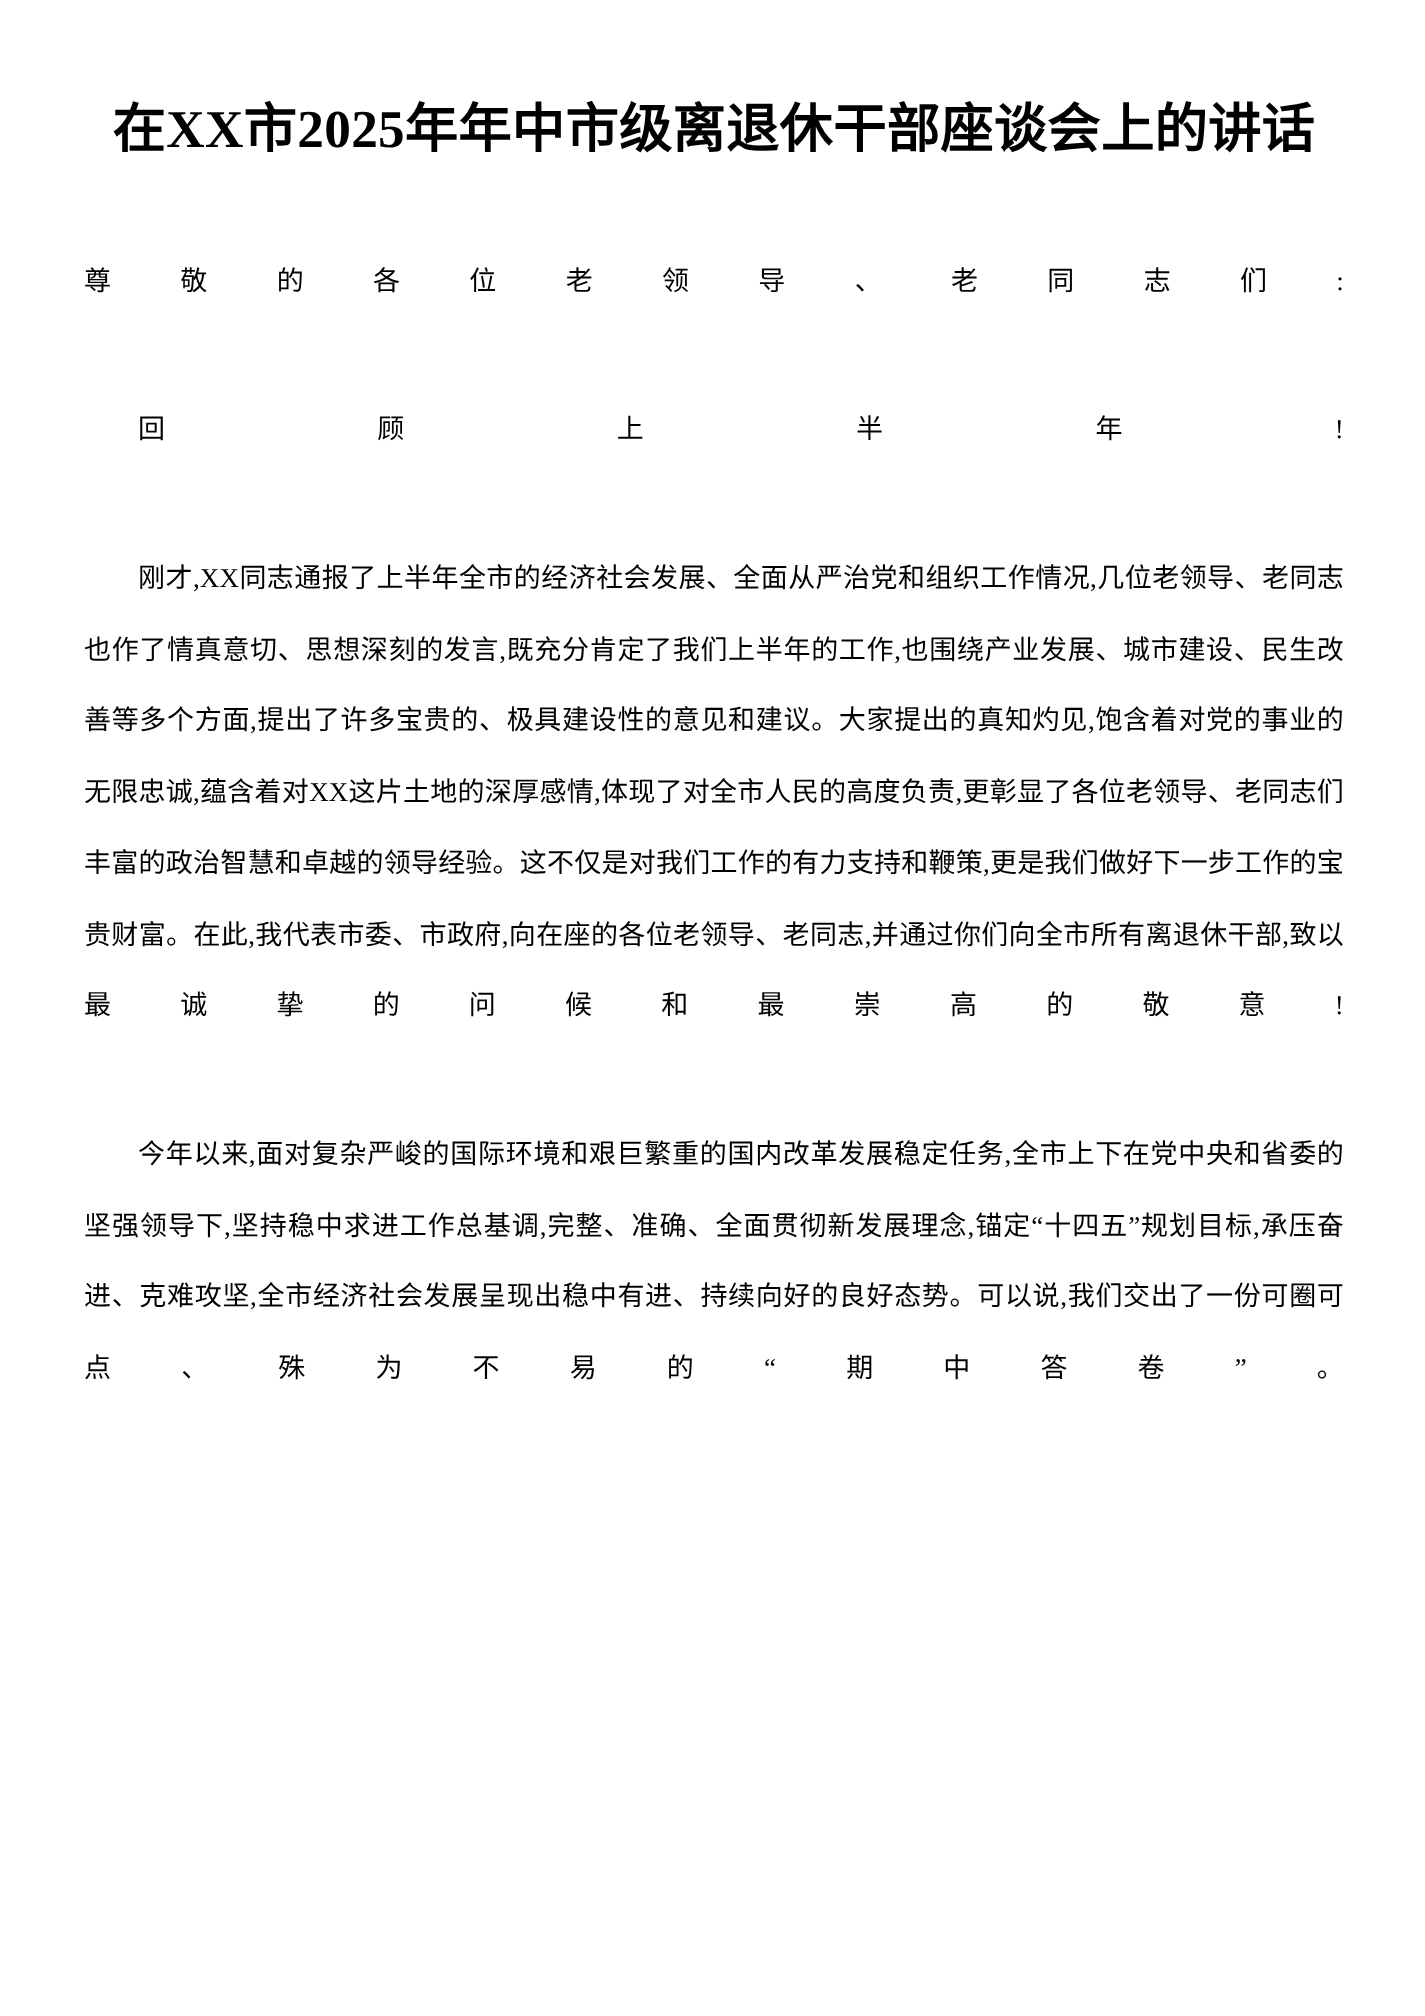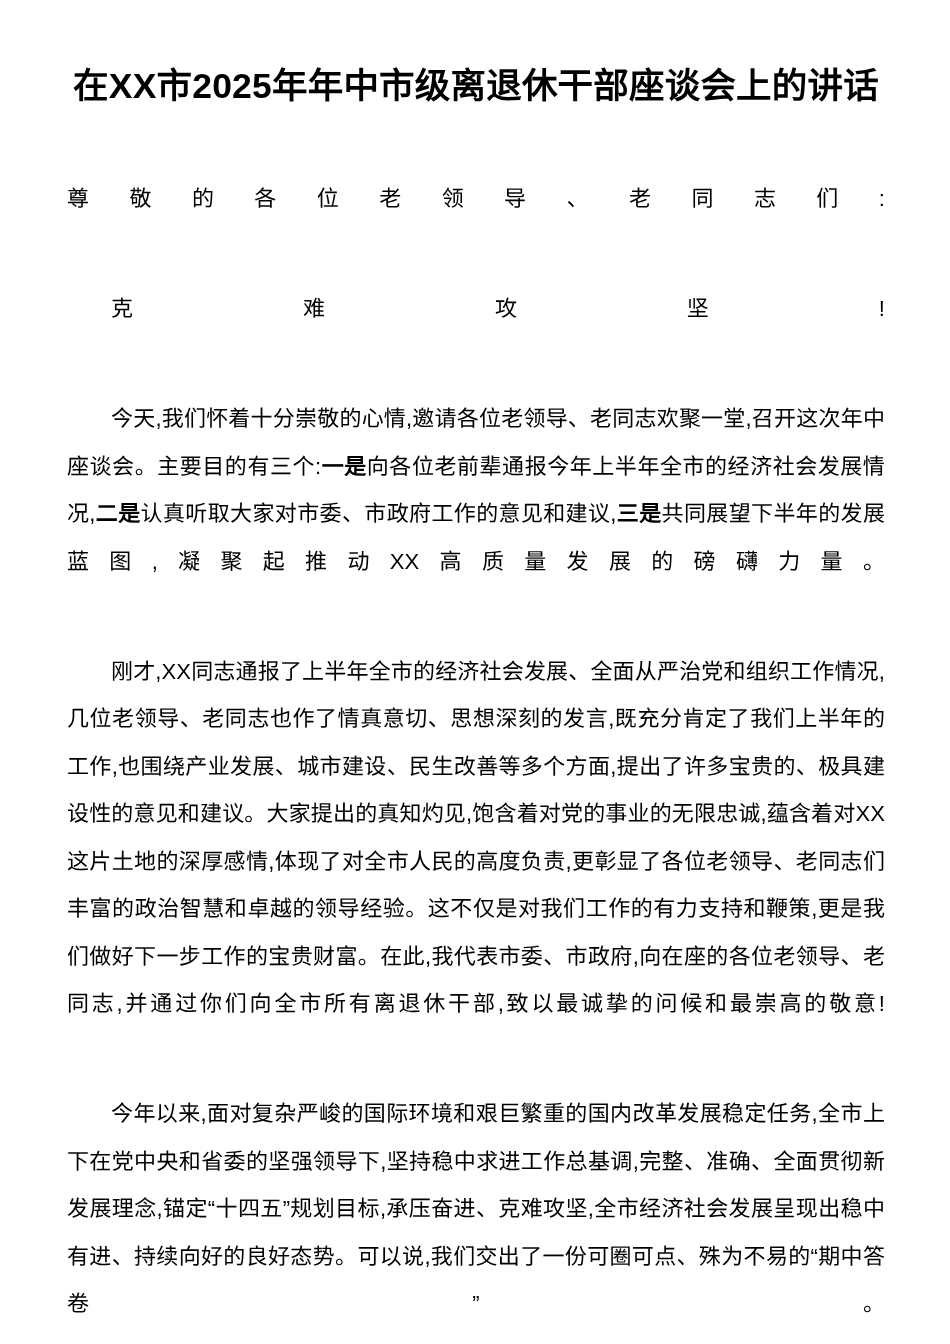--- a/index.html
+++ b/index.html
@@ -17,20 +17,21 @@
     overflow: hidden;
   }
 
   .page {
     position: relative;
     width: 950px;
     height: 1344px;
     box-sizing: border-box;
     padding: 16px;
     background: #ffffff;
+    font-family: Liberation Serif, serif;
   }
 
   
   .doc-title {
     margin: 0;
     padding: 0;
     position: absolute;
     top: 62px;
     left: 52px;
     width: 848px;
@@ -45,23 +46,23 @@
 
   
   .body-block {
     position: absolute;
     top: 160px;
     left: 52px;
     width: 848px;
   }
 
   p.para {
-    margin: 15px;
+    margin: 4px;
     padding: 0;
-    font-size: 22px;
+    font-size: 18px;
     line-height: 47.5px;
     font-weight: 400;
     text-align: justify;
     text-justify: inter-ideograph;
     letter-spacing: 0.1px;
     word-break: break-all;
     color: #000;
   }
 
   p.indent {
@@ -91,23 +92,22 @@
 <body>
 
 <div class="page">
 
   <h1 class="doc-title">在XX市2025年年中市级离退休干部座谈会上的讲话</h1>
 
   <div class="body-block">
 
     <p class="para salutation">尊敬的各位老领导、老同志们:</p>
 
-    <p class="para indent">克难攻坚!</p>
+    <p class="para indent">回顾上半年!</p>
 
-    <p class="para indent"><span>今天,我们怀着十分崇敬的心情,邀请各位老领导、老同志欢聚一堂,召开这次年中座谈会。主要目的有三个:</span><b>一是</b><span>向各位老前辈通报今年上半年全市的经济社会发展情况,</span><b>二是</b><span>认真听取大家对市委、市政府工作的意见和建议,</span><b>三是</b><span>共同展望下半年的发展蓝图,凝聚起推动XX高质量发展的磅礴力量。</span></p>
 
     <p class="para indent">刚才,XX同志通报了上半年全市的经济社会发展、全面从严治党和组织工作情况,几位老领导、老同志也作了情真意切、思想深刻的发言,既充分肯定了我们上半年的工作,也围绕产业发展、城市建设、民生改善等多个方面,提出了许多宝贵的、极具建设性的意见和建议。大家提出的真知灼见,饱含着对党的事业的无限忠诚,蕴含着对XX这片土地的深厚感情,体现了对全市人民的高度负责,更彰显了各位老领导、老同志们丰富的政治智慧和卓越的领导经验。这不仅是对我们工作的有力支持和鞭策,更是我们做好下一步工作的宝贵财富。在此,我代表市委、市政府,向在座的各位老领导、老同志,并通过你们向全市所有离退休干部,致以最诚挚的问候和最崇高的敬意!</p>
 
 
 
     <p class="para indent">今年以来,面对复杂严峻的国际环境和艰巨繁重的国内改革发展稳定任务,全市上下在党中央和省委的坚强领导下,坚持稳中求进工作总基调,完整、准确、全面贯彻新发展理念,锚定“十四五”规划目标,承压奋进、克难攻坚,全市经济社会发展呈现出稳中有进、持续向好的良好态势。可以说,我们交出了一份可圈可点、殊为不易的“期中答卷”。</p>
 
   </div>
 </div>
 

